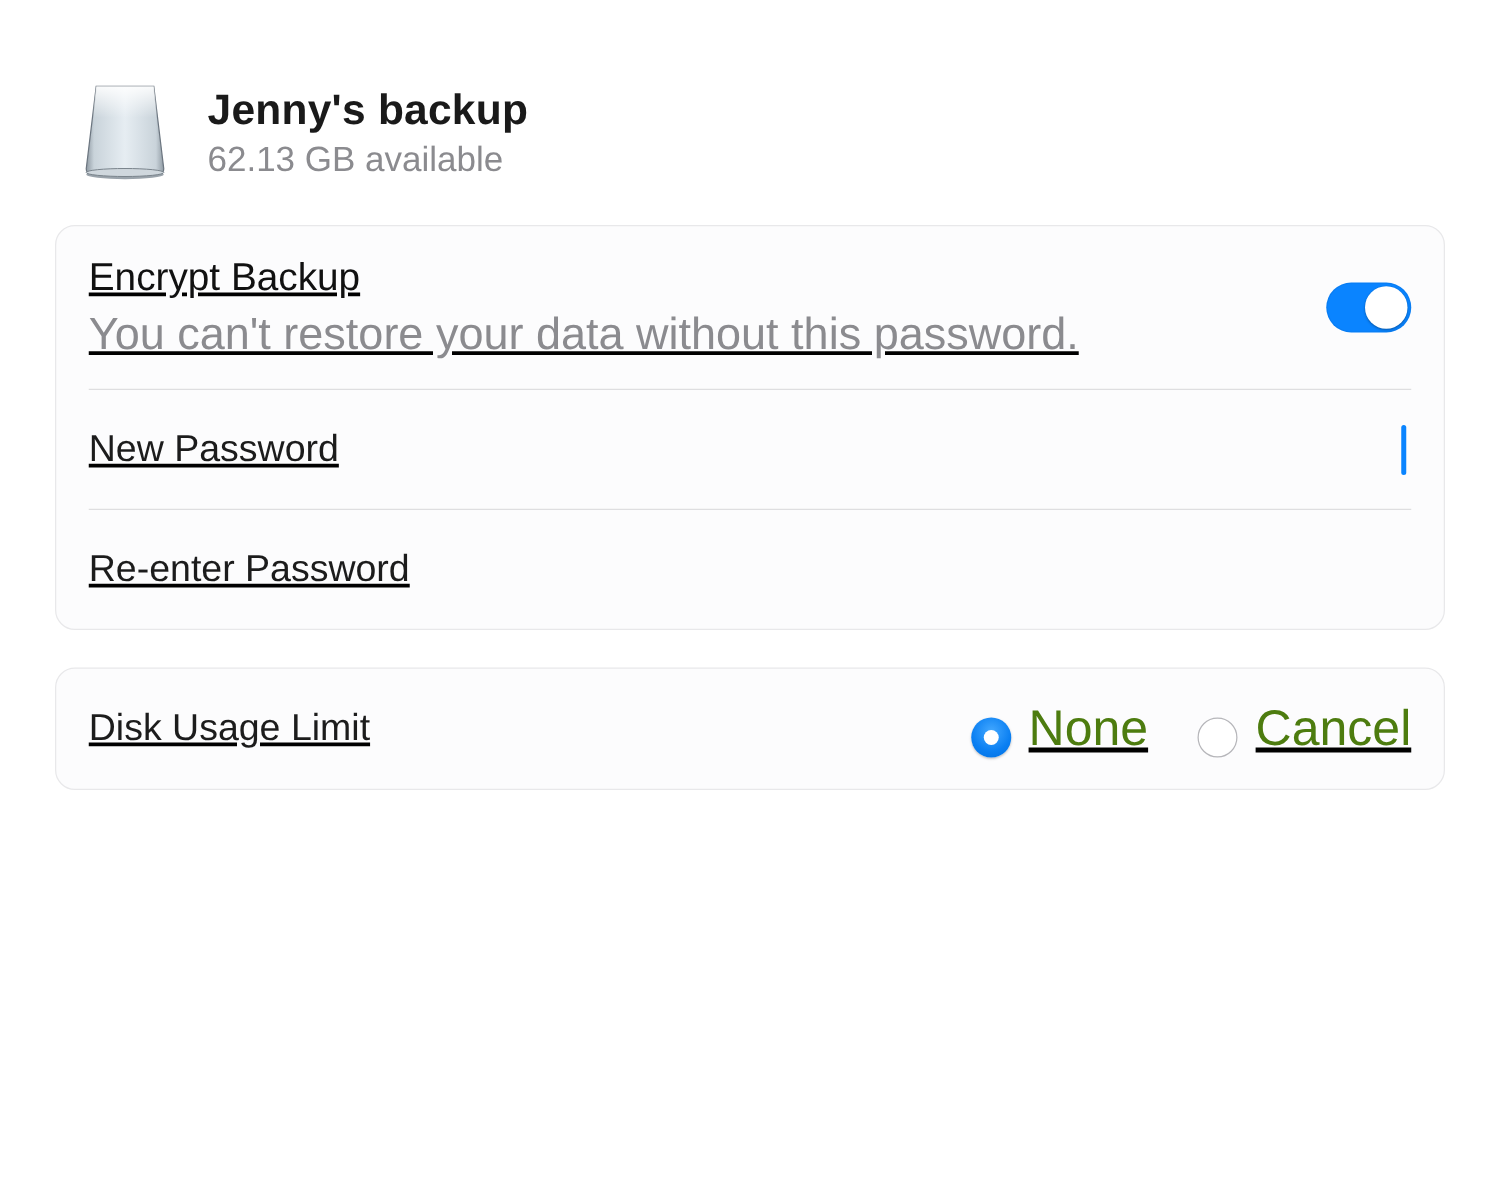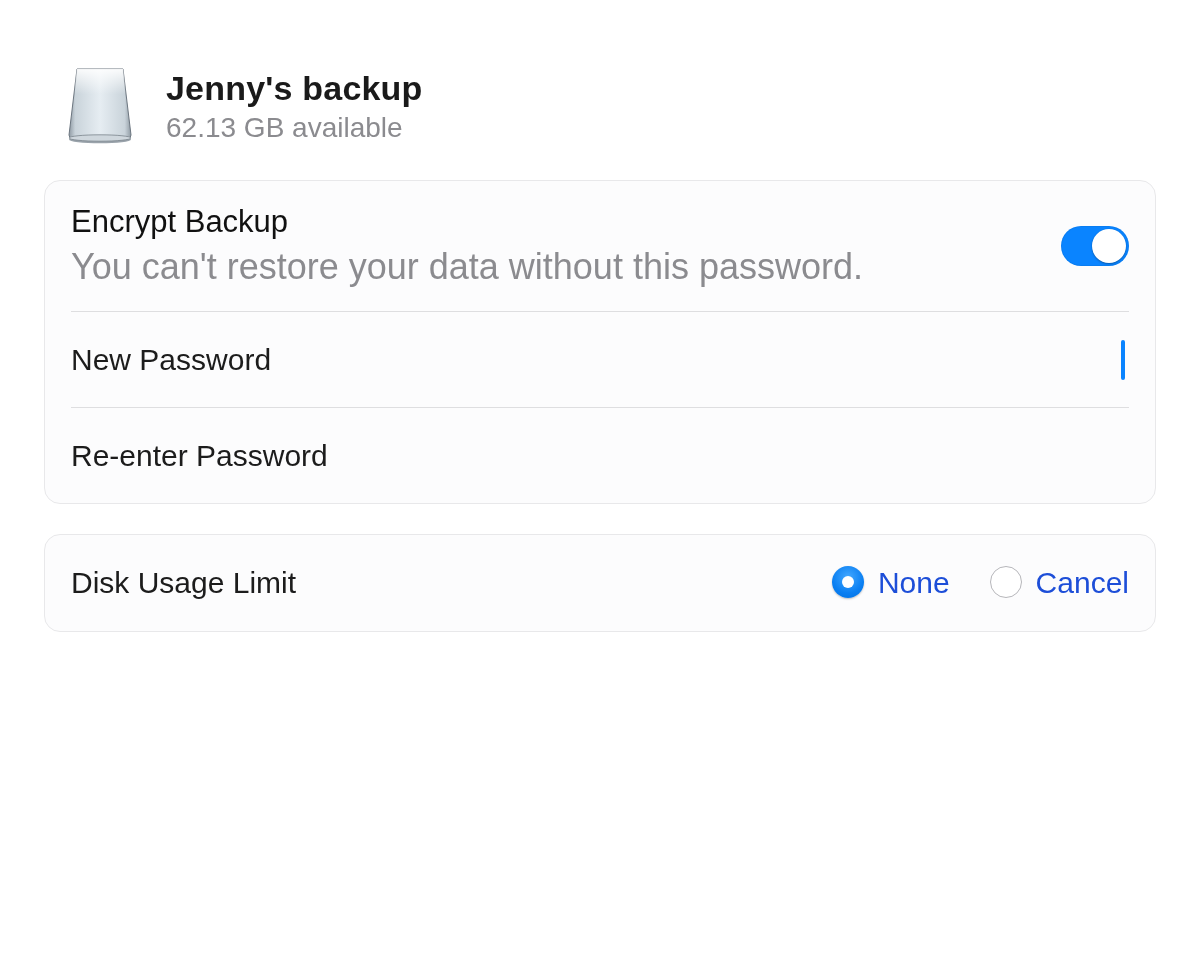--- a/index.html
+++ b/index.html
@@ -60,20 +60,21 @@
     border-radius: 16px;
     overflow: hidden;
     margin-bottom: 30px;
     padding: 0 26px;
   }
   .row {
     display: flex; align-items: center; justify-content: space-between;
     min-height: 96px;
     padding: 14px 0;
     border-top: 1px solid var(--divider);
+    text-decoration: underline;
   }
   .row:first-child { border-top: none; }
   .row.tall { min-height: 130px; align-items: center; }
   .row-label {
     font-size: 30px; font-weight: 400; color: #1c1c1c;
   }
   .row-title-group { display:flex; flex-direction:column; gap:6px; }
   .row-title {
     font-size: 31px; font-weight: 500; color: #111;
   }
@@ -102,22 +103,22 @@
     border-radius: 2px; margin-right: 4px;
   }
   .text-input {
     border:none; background:transparent; outline:none;
     font-size:30px; width:260px; text-align:right;
   }
 
   
   .radio-group { display:flex; align-items:center; gap:40px; }
   .radio {
-    display:flex; align-items:flex-start; gap:14px;
-    font-size: 30px; color:#1d4ed8;
+    display:flex; align-items:flex-end; gap:14px;
+    font-size: 40px; color:#4d7c0f;
   }
   .radio-dot {
     width: 32px; height: 32px; border-radius: 50%;
     background: #fff;
     border: 1.5px solid #b6b6ba;
     display:flex; align-items:center; justify-content:center;
   }
   .radio-dot.selected {
     background: radial-gradient(circle at 50% 35%, #43a8ff 0%, #0a7ff2 60%, #006fe0 100%);
     border: none;

